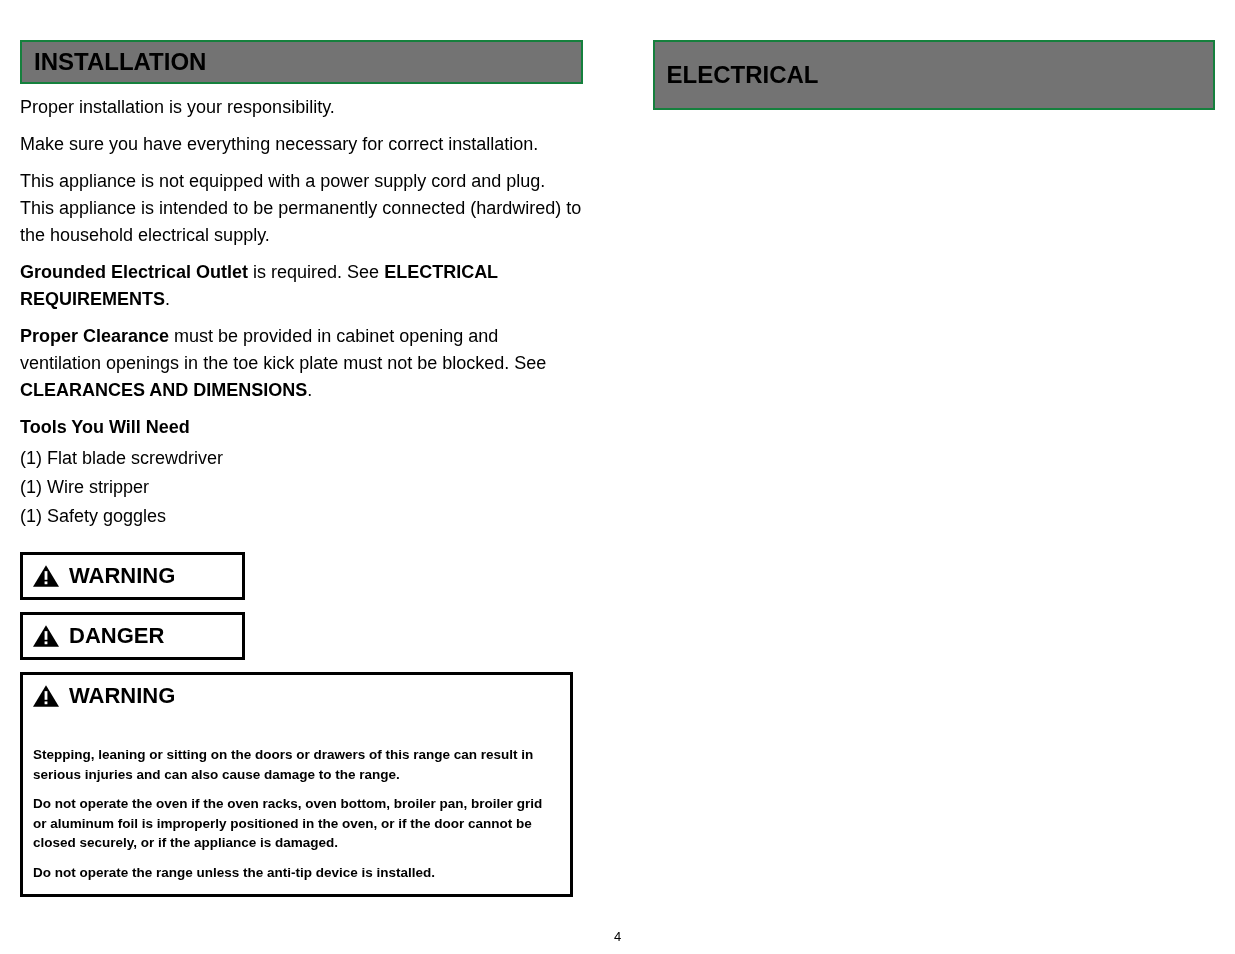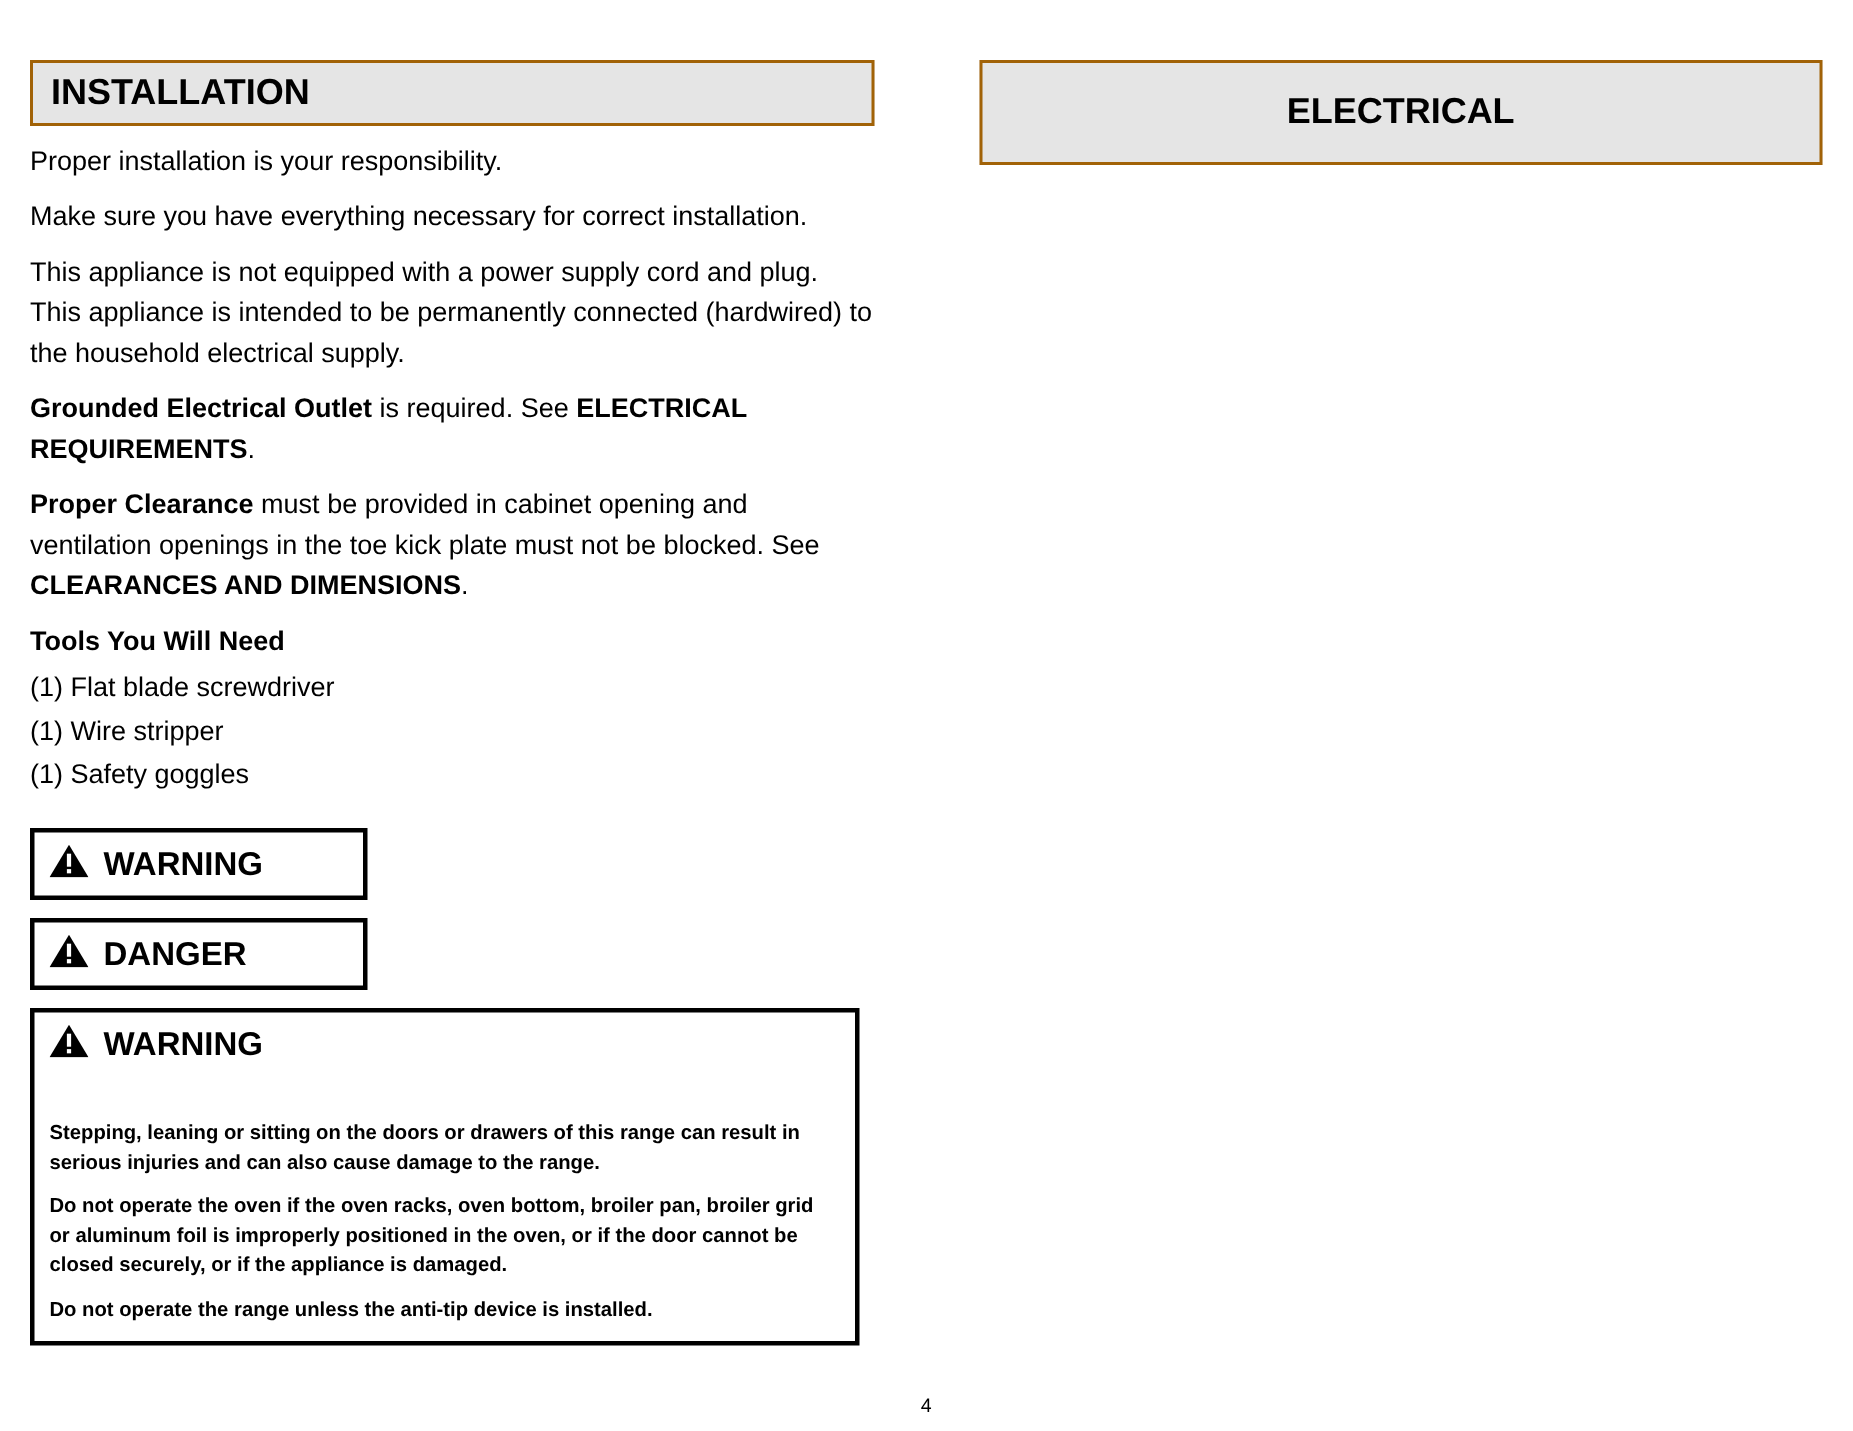--- a/index.html
+++ b/index.html
@@ -12,31 +12,30 @@
     padding: 40px 20px 20px 20px;
   }
   .columns {
     display: flex;
     gap: 70px;
   }
   .col {
     flex: 1;
   }
   .section-header {
-    background: #e5e5e5;
-    border: 2px solid #a16207;
+    background: #737373;
+    border: 2px solid #15803d;
     padding: 6px 12px;
     font-size: 24px;
     font-weight: bold;
     margin-bottom: 10px;
   }
   .section-header.tall {
     padding: 16px 12px;
     line-height: 1.4;
-    text-align: center;
   }
   .body-text {
     font-size: 18px;
     line-height: 1.5;
     margin-bottom: 10px;
   }
   .underline {
   }
   .warn-box {
     border: 3px solid #000;
@@ -45,21 +44,21 @@
     width: 225px;
   }
   .warn-box-full {
     border: 3px solid #000;
     padding: 8px 12px 12px 10px;
     margin-bottom: 12px;
     width: 553px;
   }
   .warn-row {
     display: flex;
-    align-items: flex-start;
+    align-items: center;
     gap: 10px;
   }
   .warn-icon {
     width: 26px;
     height: 22px;
     flex-shrink: 0;
   }
   .warn-label {
     font-size: 22px;
     font-weight: bold;

